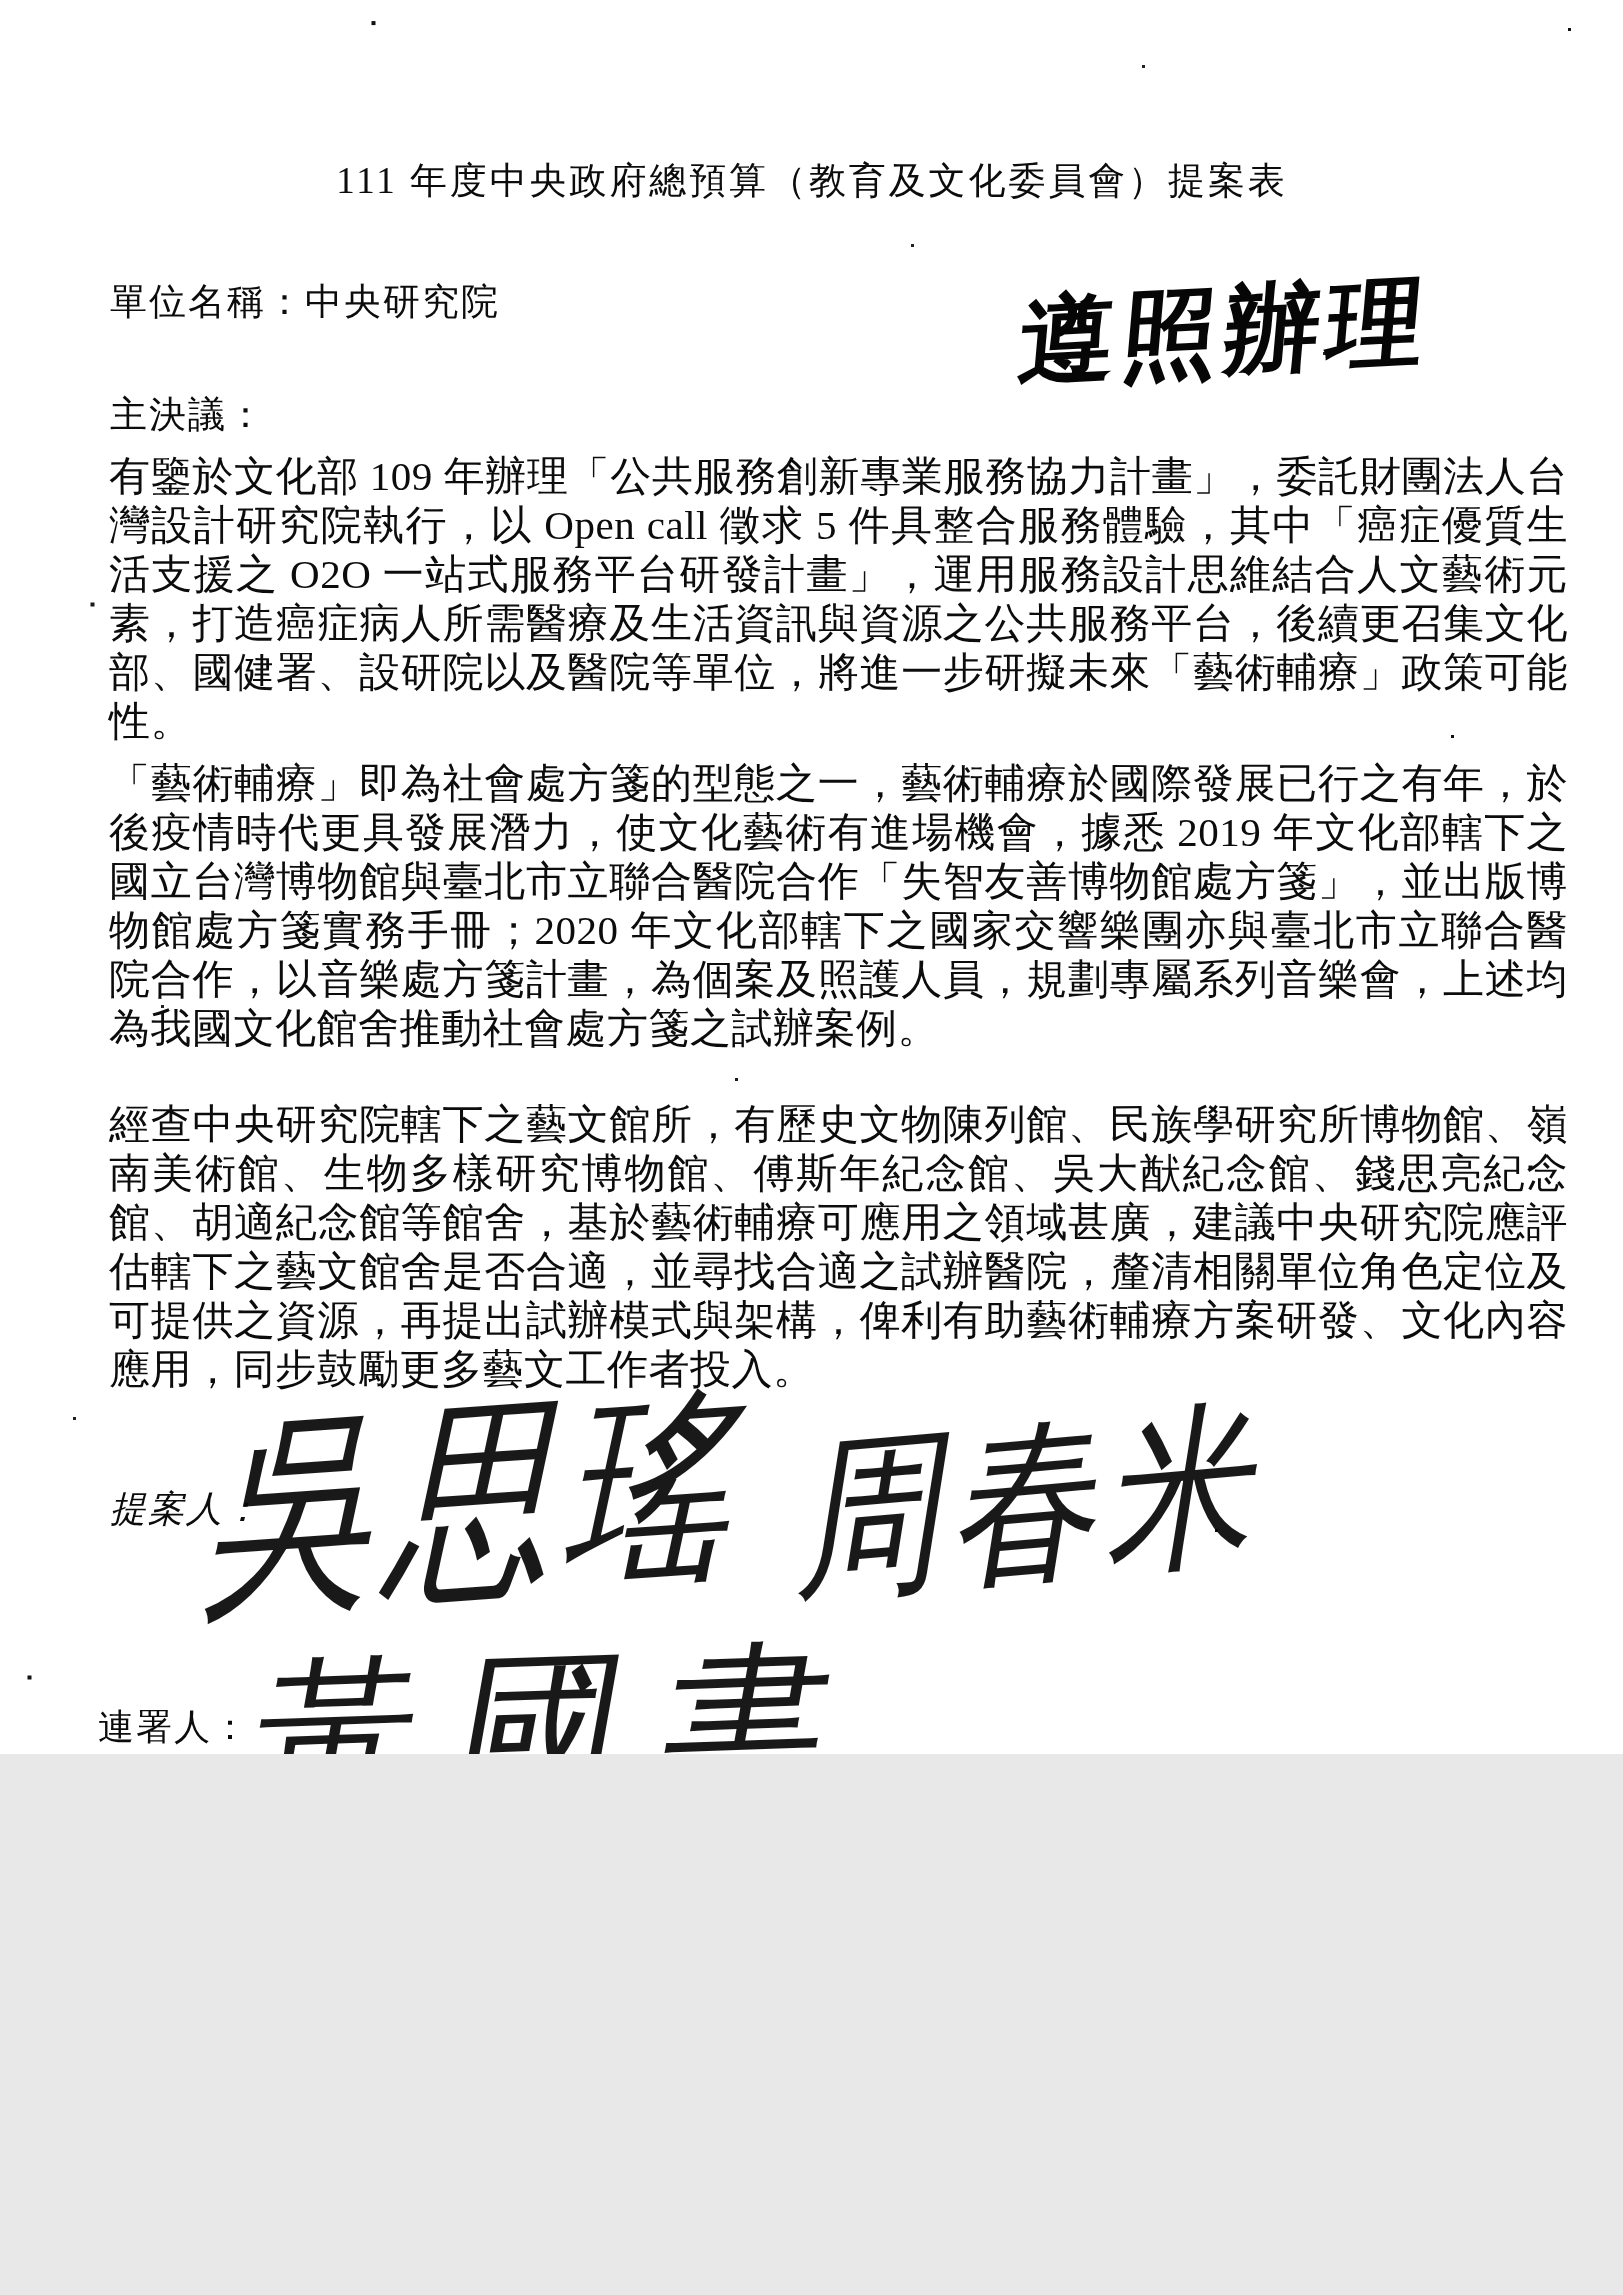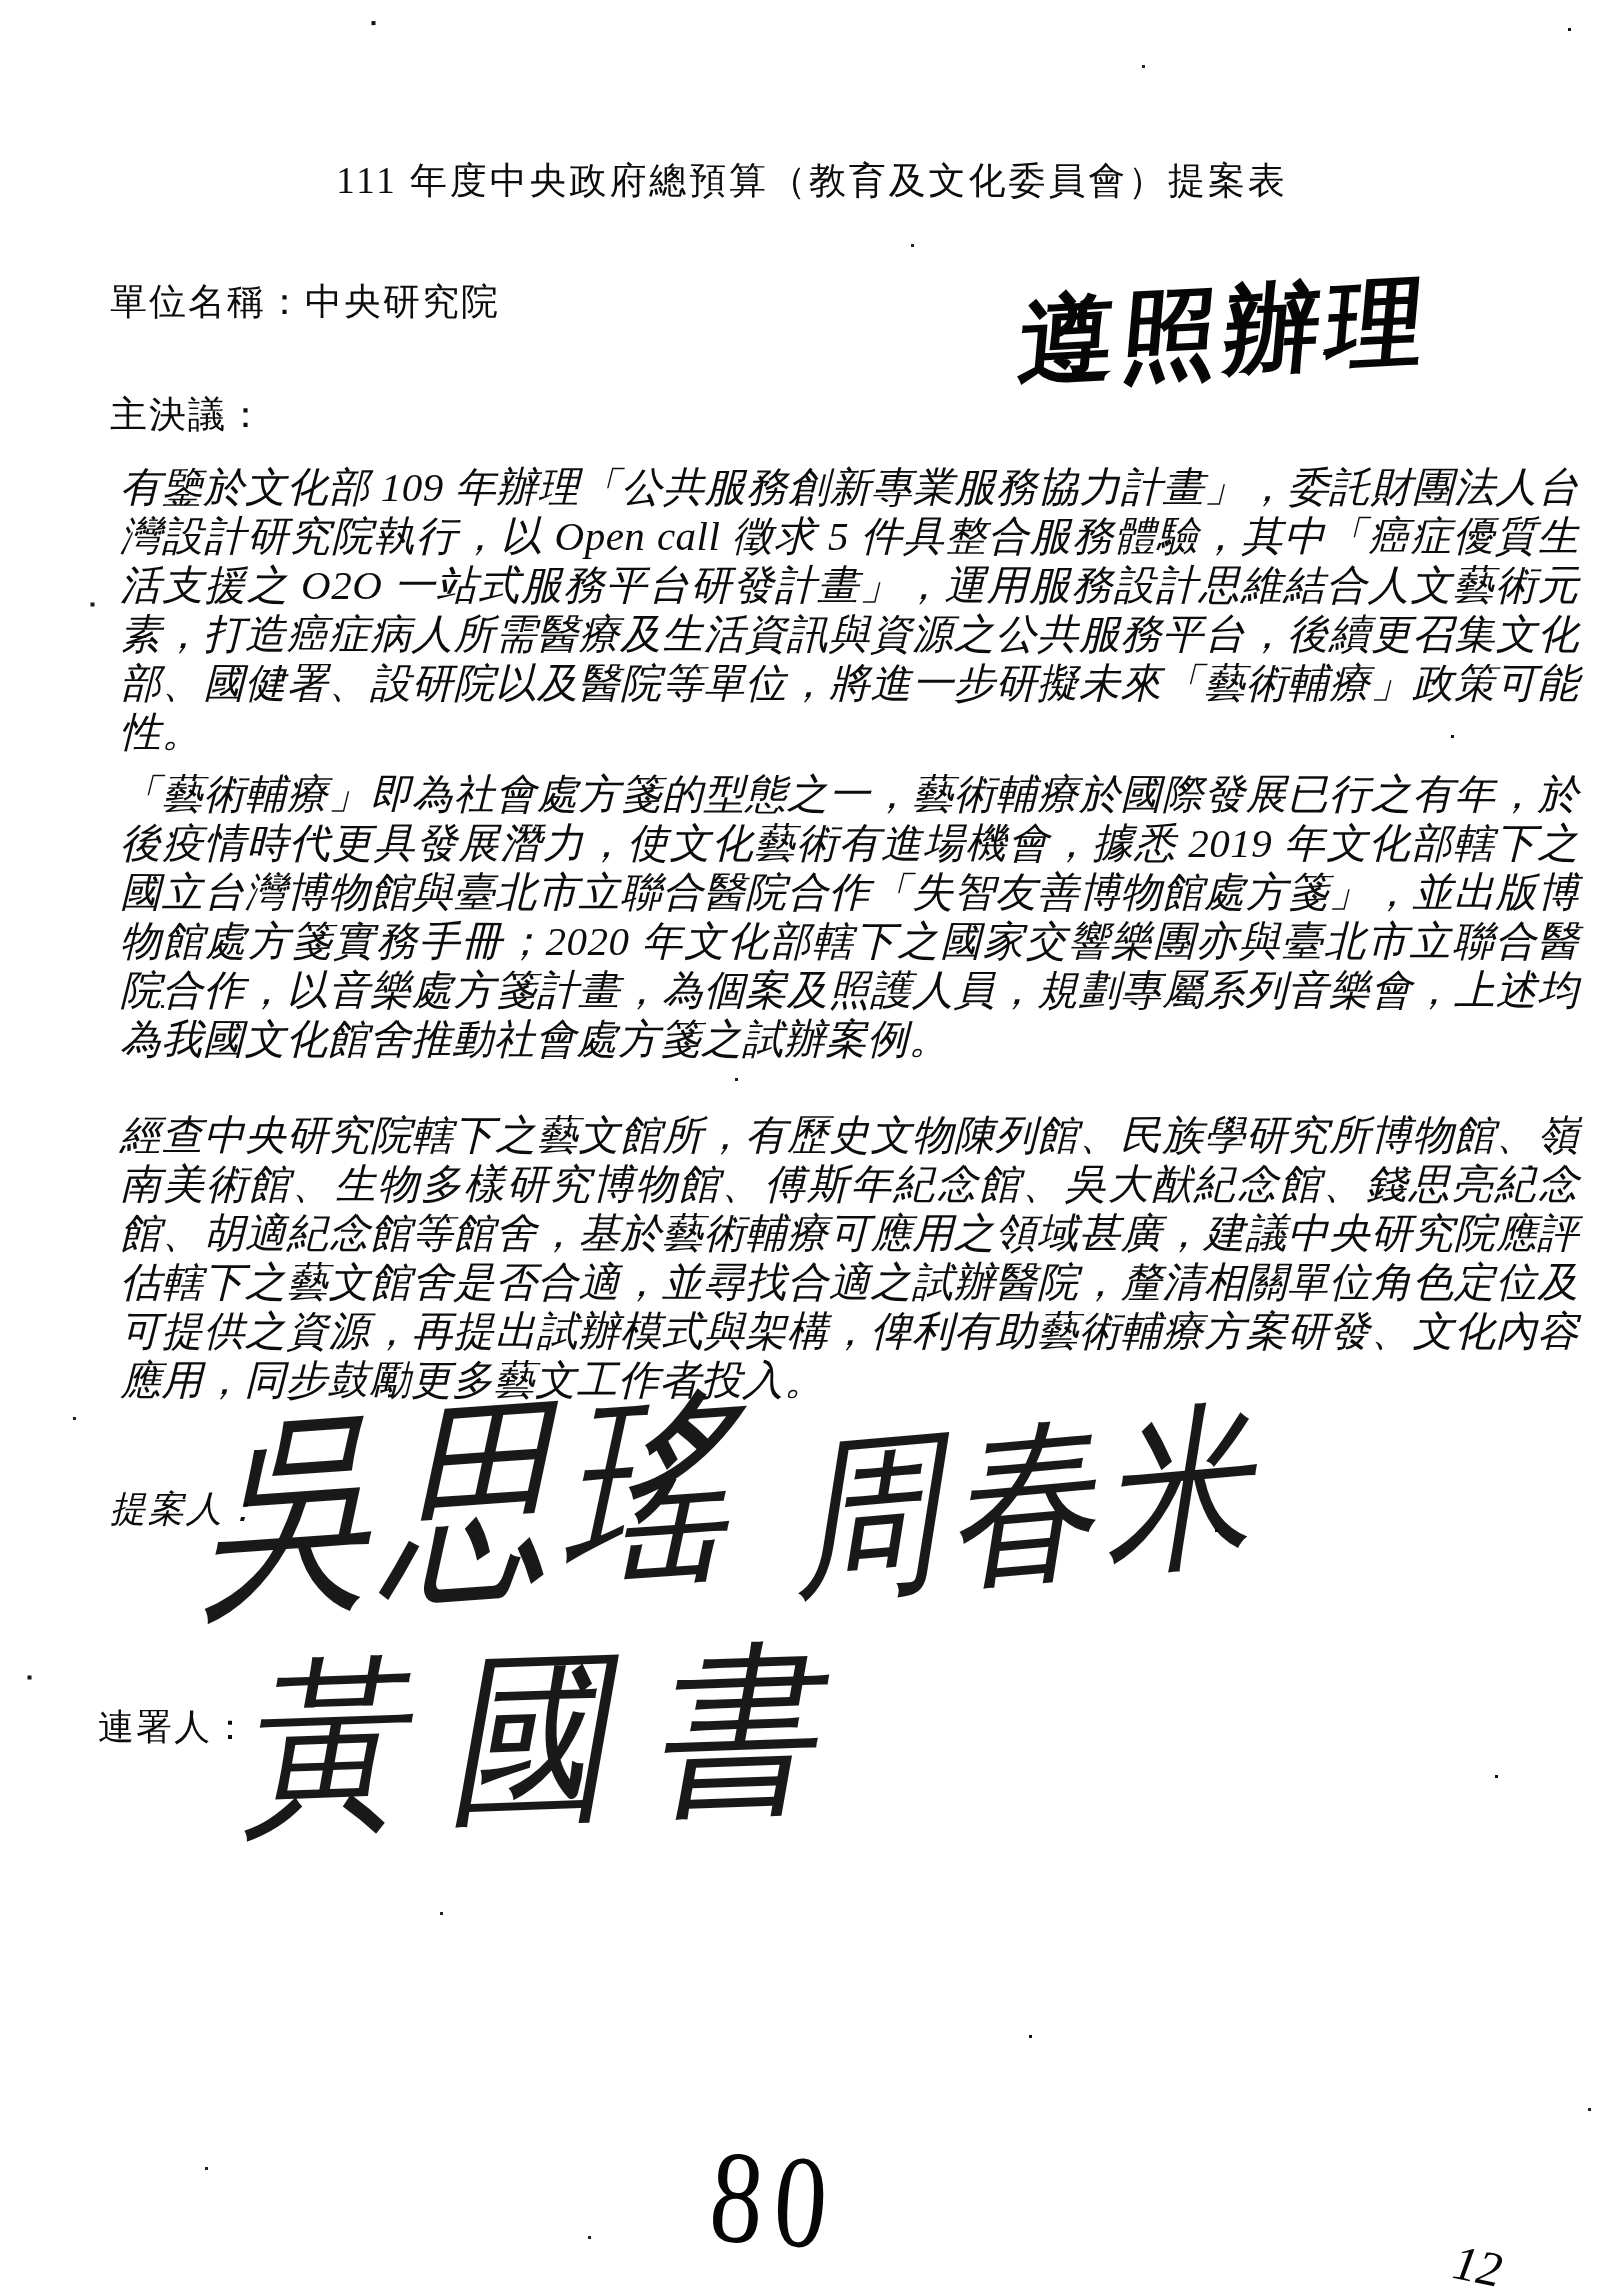--- a/index.html
+++ b/index.html
@@ -1,19 +1,19 @@
 <!DOCTYPE html>
 <html style="font-size:7.8px"><head>
 <meta charset="utf-8">
 <style>
   html, body { margin: 0; padding: 0; background: #e8e8e8; }
   .page {
     position: relative;
     width: 1624px;
-    height: 2295px;
+    height: 1754px;
     background: #ffffff;
     overflow: hidden;
     font-family: "Liberation Serif", "DejaVu Serif", serif;
     color: #0c0c0c;
   }
   
   .title {
     position: absolute;
     top: 156px; left: 0; width: 100%;
     margin: 0;
@@ -34,27 +34,26 @@
     position: absolute;
     top: 390px; left: 110px;
     font-size: 37px;
     letter-spacing: 2px;
     white-space: nowrap;
   }
   .para {
     position: absolute;
     left: 104px;
     width: 1459px;
-    margin: 16px;
+    margin: 5px;
     font-size: 41px;
     line-height: 49px;
     text-align: justify;
     text-justify: inter-character;
     letter-spacing: 0.5px;
-    font-style: italic;
   }
   .para-1 { top: 447px; }
   .para-2 { top: 754px; }
   .para-3 { top: 1095px; }
   .sig-label {
     position: absolute;
     font-size: 36px;
     letter-spacing: 2px;
     white-space: nowrap;
   }

